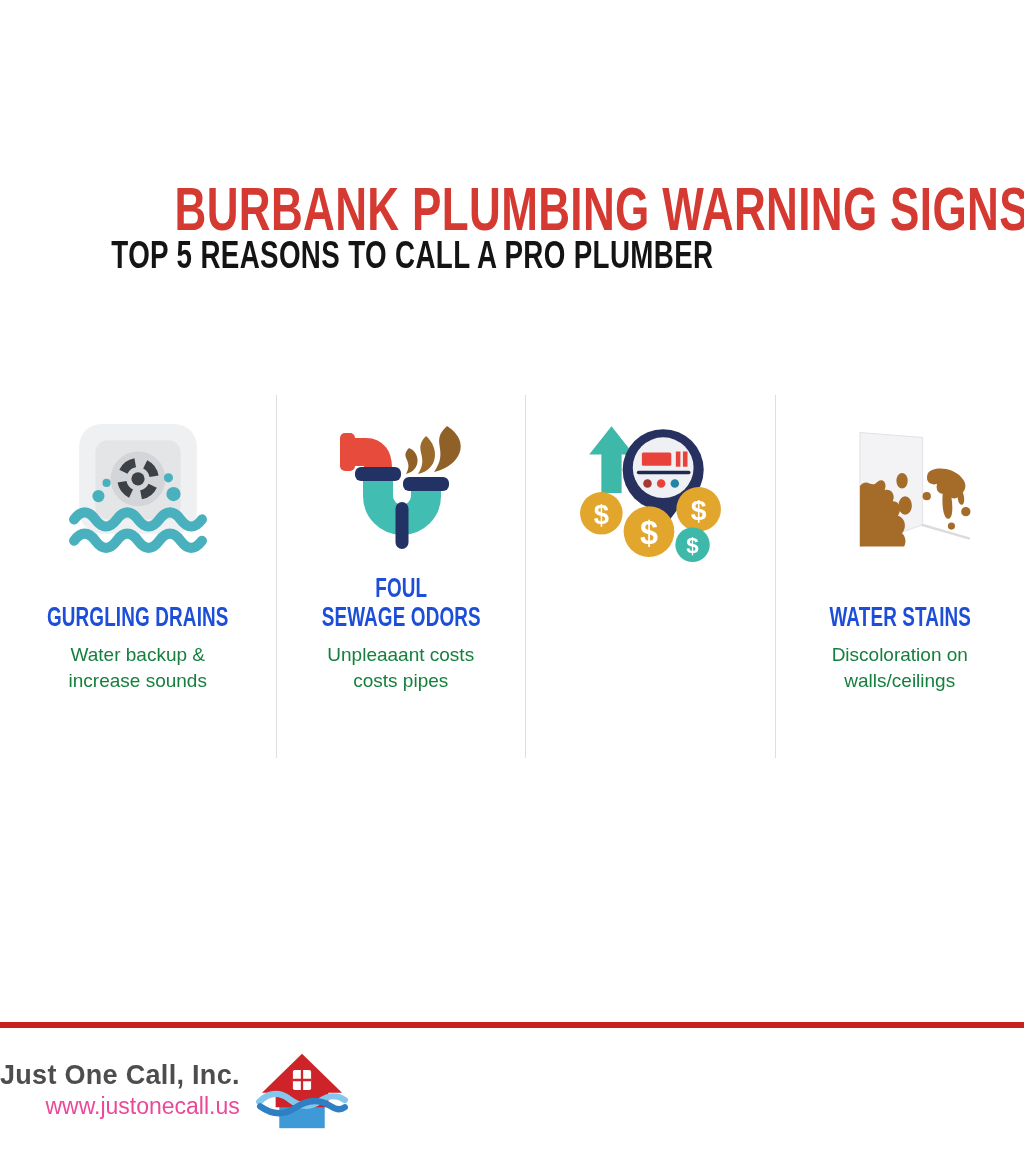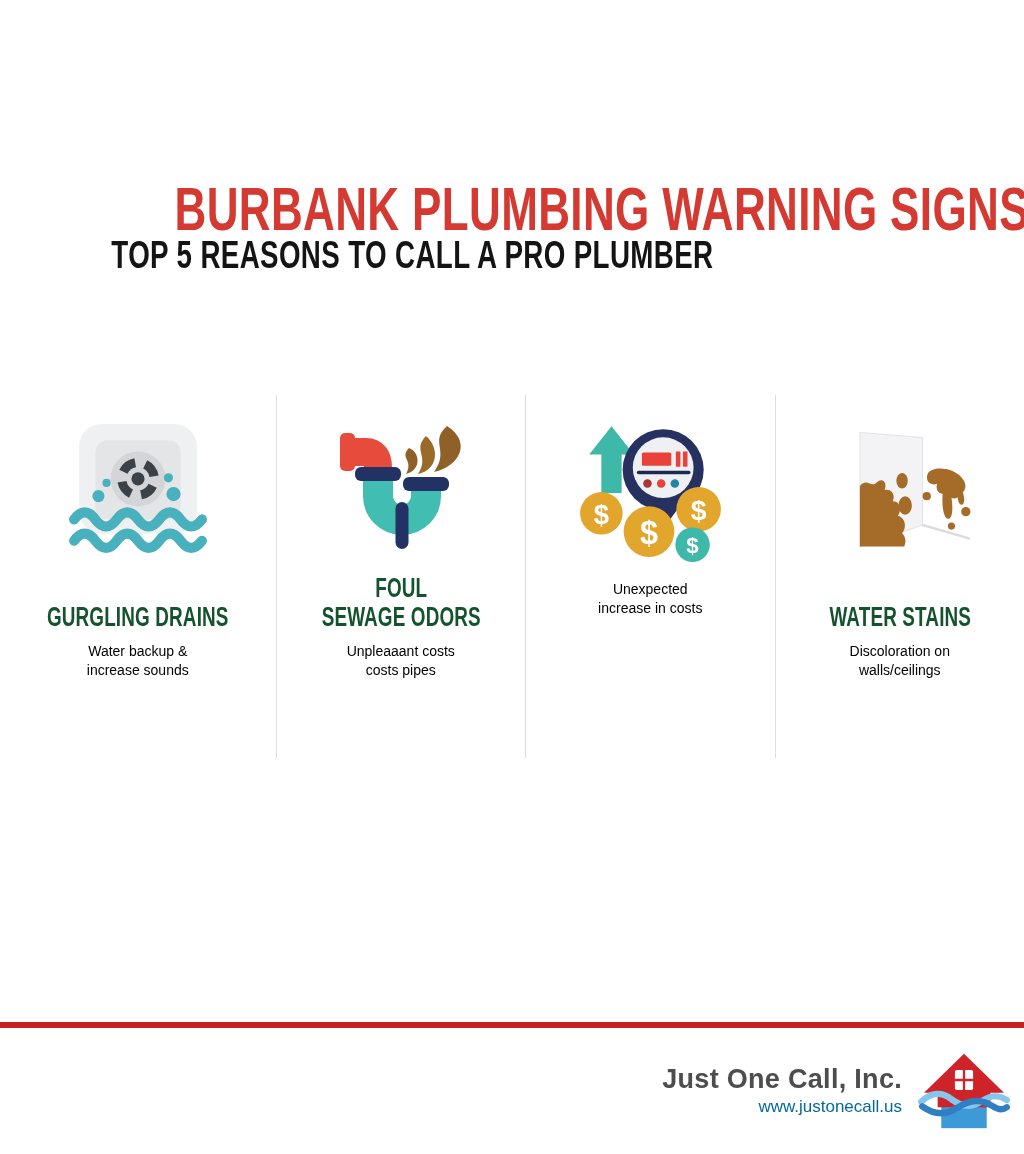--- a/index.html
+++ b/index.html
@@ -18,40 +18,40 @@
     font-weight:bold;font-size:38px;letter-spacing:.5px;color:#141414;line-height:1;
   }
   .columns{
     position:absolute;top:395px;left:0;width:1024px;height:363px;display:flex;
   }
   .column{flex:1;box-sizing:border-box;padding:0 8px;display:flex;flex-direction:column;}
   .column:not(:last-child){border-right:1px solid #dedede;}
   .icon-box{height:176px;display:flex;align-items:center;justify-content:center;padding-top:12px;box-sizing:border-box;}
   .col-title{
     height:62px;display:flex;flex-direction:column;justify-content:flex-end;
-    text-align:center;font-weight:bold;font-size:27px;color:#14532d;line-height:1.1;letter-spacing:.2px;
+    text-align:center;font-weight:bold;font-size:27px;color:#1d4ed8;line-height:1.1;letter-spacing:.2px;
   }
   .col-title span{display:block;transform:scaleX(.70);transform-origin:50% 100%;white-space:nowrap;}
   .col-title span:empty{display:none;}
   .col-desc{
-    margin-top:9px;text-align:center;font-size:14px;color:#000000;line-height:1.38;
+    margin-top:9px;text-align:center;font-size:19px;color:#15803d;line-height:1.38;
   }
   .col-desc span{display:block;}
   .year{
     position:absolute;top:818px;left:0;width:1024px;text-align:center;
     font-size:22px;color:#b3b3b3;letter-spacing:1px;
   }
   .red-bar{position:absolute;top:1022px;left:0;width:1024px;height:6px;background:#c4231f;}
   .footer{
     position:absolute;top:1050px;left:0;width:1024px;box-sizing:border-box;
-    display:flex;justify-content:flex-end;align-items:center;padding-right:14px;
+    display:flex;justify-content:flex-start;align-items:center;padding-right:14px;
   }
   .footer-text{text-align:right;}
   .company{font-size:27px;font-weight:bold;color:#4d4d4d;letter-spacing:.3px;}
-  .website{font-size:17px;color:#0369a1;margin-top:2px;}
+  .website{font-size:23px;color:#ec4899;margin-top:2px;}
   .logo{margin-left:16px;}
 </style>
 </head>
 <body>
 
 <div class="canvas">
 
   <div class="main-title">
     <span class="cond">BURBANK PLUMBING WARNING SIGNS</span>
   </div>
@@ -128,24 +128,20 @@
           <circle cx="27" cy="99" r="21" fill="#e2a62c"></circle>
           <text x="27" y="100" text-anchor="middle" dominant-baseline="central" font-size="27" font-weight="bold" fill="#ffffff">$</text>
           <circle cx="74" cy="117" r="25" fill="#e2a62c"></circle>
           <text x="74" y="118" text-anchor="middle" dominant-baseline="central" font-size="32" font-weight="bold" fill="#ffffff">$</text>
           <circle cx="123" cy="95" r="22" fill="#e2a62c"></circle>
           <text x="123" y="96" text-anchor="middle" dominant-baseline="central" font-size="28" font-weight="bold" fill="#ffffff">$</text>
           <circle cx="117" cy="130" r="17" fill="#3eb8a9"></circle>
           <text x="117" y="131" text-anchor="middle" dominant-baseline="central" font-size="22" font-weight="bold" fill="#ffffff">$</text>
         </svg>
       </div>
-      <div class="col-desc">
-        <span>Unexpected</span>
-        <span>increase in costs</span>
-      </div>
     </div>
 
     <div class="column">
       <div class="icon-box">
         <svg width="144" height="134" viewBox="0 0 140 130">
           <polygon points="31 10 92 15 92 100 31 121" fill="#f3f3f5" stroke="#e2e2e4" stroke-width="1"></polygon>
           <path d="M92 100 L137 113" stroke="#dcdcde" stroke-width="2.5" stroke-linecap="round"></path>
           <path d="M31 62 C38 54 42 64 47 59 C53 53 58 59 55 66 C61 64 66 70 63 77 C70 77 72 85 68 91 C75 93 77 102 72 108 C76 112 76 117 74 121 L31 121 Z" fill="#a46c28"></path>
           <ellipse cx="72" cy="57" rx="5.5" ry="7.5" fill="#a46c28"></ellipse>
           <ellipse cx="75" cy="81" rx="6.5" ry="9" fill="#a46c28"></ellipse>

